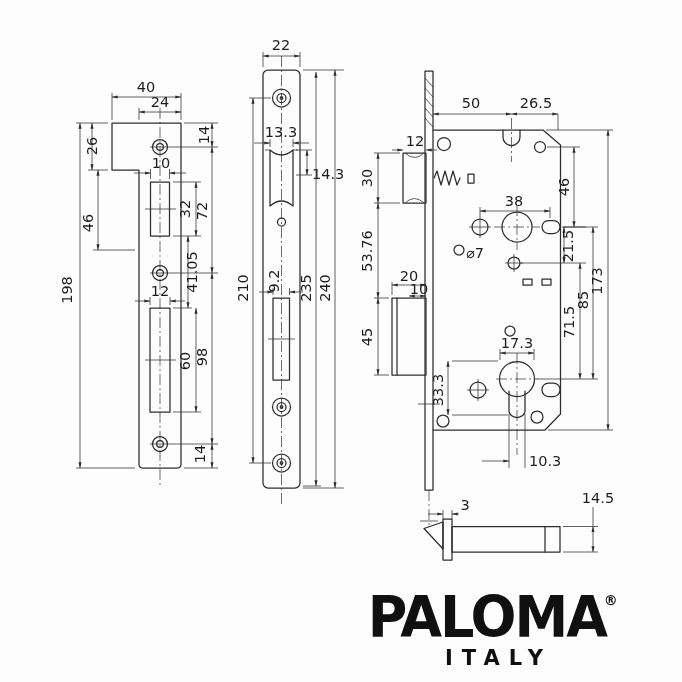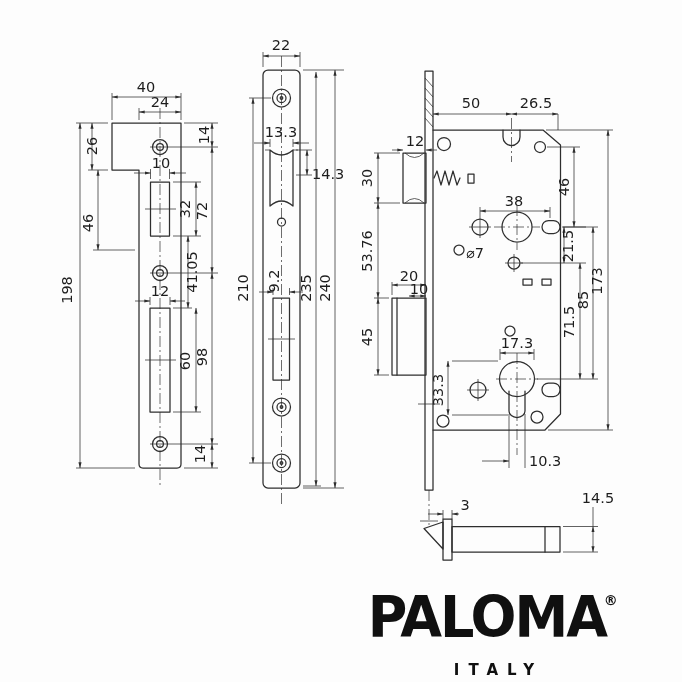--- a/index.html
+++ b/index.html
@@ -10,21 +10,21 @@
   .t  {stroke:#2e2e2e;stroke-width:.75;fill:none;}
   .cl {stroke:#2e2e2e;stroke-width:.7;fill:none;stroke-dasharray:11 3 2 3;}
   .dl {marker-start:url(#ar);marker-end:url(#ar);}
   .de {marker-end:url(#ar);}
   text.d{font:14.5px "DejaVu Sans",sans-serif;fill:#1d1d1d;}
   .logo{position:absolute;left:346px;top:588px;width:296px;text-align:center;color:#101010;}
   .logo-word{font-weight:900;font-size:53px;line-height:1;letter-spacing:-2px;
              display:inline-block;transform:scale(1.02,1.08);transform-origin:center top;
              font-family:"DejaVu Sans",sans-serif;}
   .logo-reg{font-size:14px;font-weight:700;vertical-align:28px;letter-spacing:0;}
-  .logo-country{font-size:15px;font-weight:700;letter-spacing:9px;margin-top:20px;padding-left:9px;}
+  .logo-country{font-size:21px;font-weight:700;letter-spacing:9px;margin-top:5px;padding-left:9px;}
 </style>
 </head>
 <body>
 
 <div class="stage">
 
 <svg width="682" height="682" viewBox="0 0 682 682">
   <defs>
     <marker id="ar" markerWidth="9" markerHeight="8" refX="7.6" refY="3" orient="auto-start-reverse">
       <path d="M0,0.9 L7.8,3 L0,5.1 Z" fill="#2e2e2e"></path>

